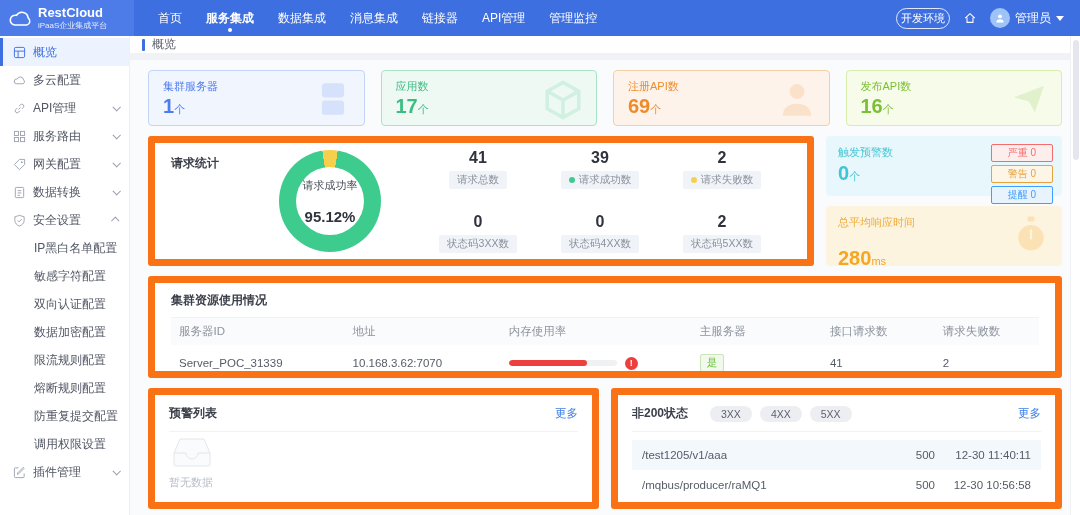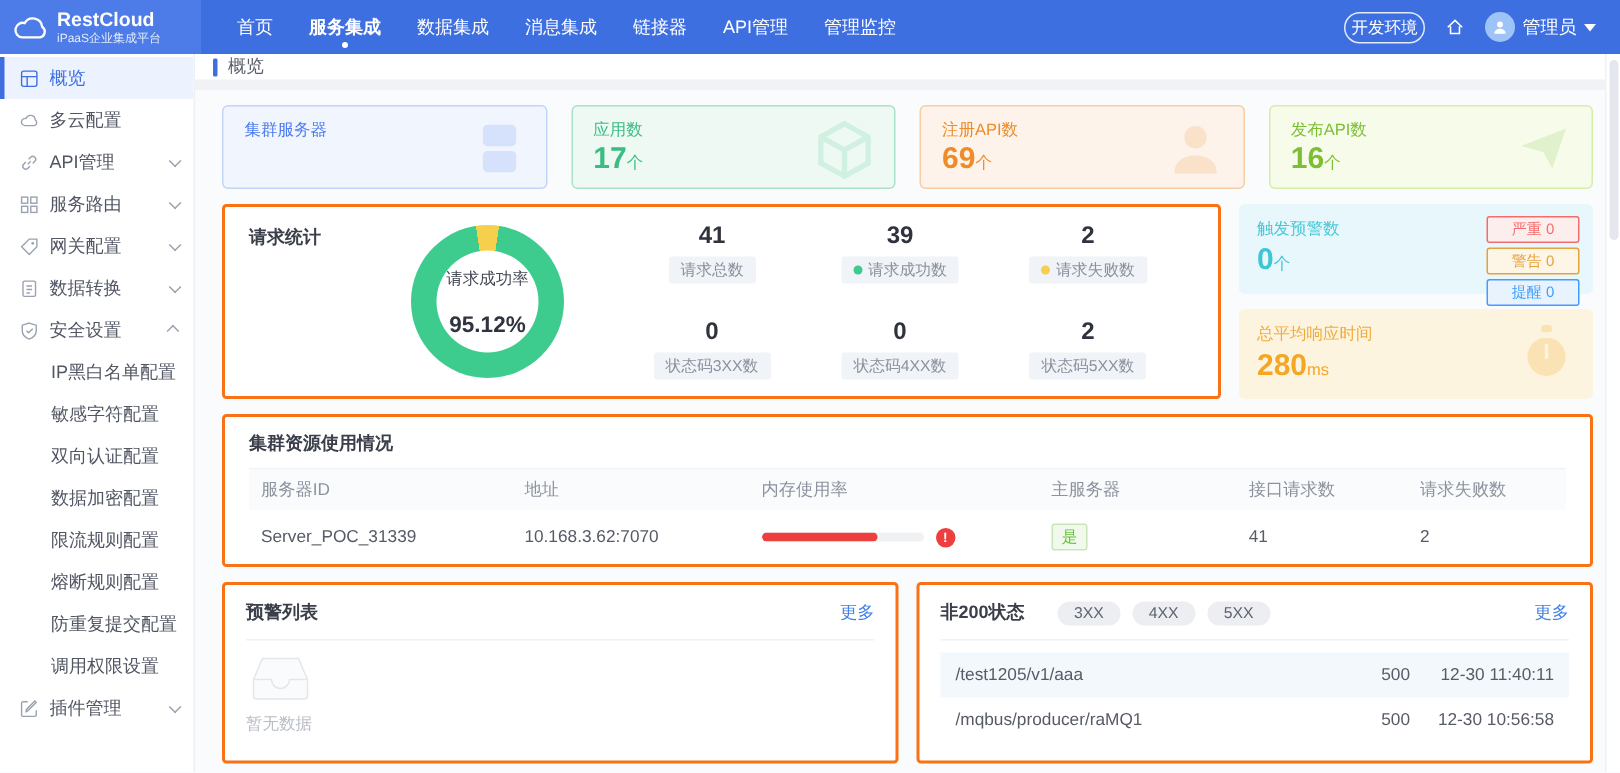--- a/index.html
+++ b/index.html
@@ -31,21 +31,21 @@
 .side-item.sub{padding-left:34px;}
 .side-item.active{background:#ecf2fe;color:#3e6fe0;border-left:3px solid #3e6fe0;padding-left:10px;}
 .side-item.active .s-icon{color:#3e6fe0;}
 .chev{margin-left:auto;width:6px;height:6px;border-right:1.3px solid #9aa1b0;border-bottom:1.3px solid #9aa1b0;transform:rotate(45deg) translateY(-1px);}
 .chev.up{transform:rotate(-135deg) translateY(-1px);}
 .main{flex:1;display:flex;flex-direction:column;min-width:0;}
 .breadcrumb-bar{height:24px;background:#fff;display:flex;align-items:center;padding-left:12px;gap:7px;border-bottom:7px solid #f0f2f5;flex-shrink:0;}
 .bc-accent{width:3px;height:12px;background:#3e6fe0;border-radius:1px;}
 .breadcrumb-text{font-size:12px;color:#5a5f6b;}
 .content{flex:1;padding:10px 18px 6px 18px;display:flex;flex-direction:column;gap:10px;overflow:hidden;background:#fafbfc;}
-.panel{background:#fff;border:2px solid #f97316;border-radius:3px;}
+.panel{background:#fff;border:7px solid #f97316;border-radius:3px;}
 
 .stat-row{display:flex;gap:16px;height:56px;flex-shrink:0;}
 .stat-card{flex:1;border-radius:4px;padding:8px 14px;position:relative;overflow:hidden;border:1px solid;cursor:default;}
 .stat-label{font-size:11px;margin-bottom:2px;}
 .stat-value{font-size:20px;font-weight:bold;line-height:1;}
 .stat-unit{font-size:11px;font-weight:normal;}
 .c-blue{background:#f1f5fe;border-color:#c2d4f8;color:#4d7cf0;}
 .c-green{background:#eef9f4;border-color:#aae2c8;color:#3bbd81;}
 .c-orange{background:#fdf3ea;border-color:#f4cfa4;color:#ef8c2a;}
 .c-lime{background:#f6fbea;border-color:#d6edab;color:#7cbf35;}
@@ -67,21 +67,21 @@
 .alert-card{flex:1;background:#e7f7fb;border-radius:4px;padding:9px 12px;position:relative;}
 .alert-title{color:#49c7d6;font-size:11px;margin-bottom:3px;}
 .alert-value{color:#3ec5d6;font-size:20px;font-weight:bold;line-height:1;}
 .alert-unit{font-size:11px;font-weight:normal;}
 .badges{position:absolute;right:9px;top:8px;display:flex;flex-direction:column;gap:3px;width:62px;}
 .badge{font-size:10px;padding:1px 0;border-radius:2px;border:1px solid;text-align:center;cursor:pointer;}
 .badge.danger{color:#f56c6c;border-color:#f56c6c;background:#fdeeee;}
 .badge.warning{color:#e6a23c;border-color:#e6a23c;background:#fdf5e6;}
 .badge.info{color:#409eff;border-color:#409eff;background:#e8f3fe;}
 .resp-card{flex:1;background:#fdf4df;border-radius:4px;padding:9px 12px;position:relative;overflow:hidden;}
-.resp-title{color:#f0ab3c;font-size:11px;margin-bottom:4px;}
+.resp-title{color:#f0ab3c;font-size:11px;margin-bottom:18px;}
 .resp-value{color:#f5a623;font-size:20px;font-weight:bold;line-height:1;}
 .resp-unit{font-size:11px;font-weight:normal;}
 .resp-icon{position:absolute;right:14px;top:10px;opacity:.22;}
 
 .cluster-panel{height:102px;padding:9px 16px 0 16px;flex-shrink:0;display:flex;flex-direction:column;overflow:hidden;}
 .cluster-title{font-weight:bold;font-size:12px;color:#3a3f4a;padding-bottom:8px;border-bottom:1px solid #f0f2f5;}
 table{width:100%;border-collapse:collapse;table-layout:fixed;}
 th{background:#fafbfc;color:#8d939e;font-weight:normal;font-size:11.5px;text-align:left;padding:6px 8px;}
 td{font-size:11.5px;color:#565b66;padding:9px 8px;}
 .col1{width:20%;}.col2{width:18%;}.col3{width:22%;}.col4{width:15%;}.col5{width:13%;}.col6{width:12%;}
@@ -289,20 +289,21 @@
       <div class="breadcrumb-bar">
         <span class="bc-accent"></span>
         <span class="breadcrumb-text">概览</span>
       </div>
 
       <div class="content">
 
         <div class="stat-row">
           <div class="stat-card c-blue">
             <div class="stat-label">集群服务器</div>
+            <div class="stat-value"><span>1</span><span class="stat-unit">个</span></div>
             <span class="stat-bg-icon">
                 <svg width="38" height="40" viewBox="0 0 24 24" fill="currentColor">
                   <rect x="5" y="2" width="14" height="9" rx="2"></rect>
                   <rect x="5" y="13" width="14" height="9" rx="2"></rect>
                 </svg>
               </span>
           </div>
           <div class="stat-card c-green">
             <div class="stat-label">应用数</div>
             <div class="stat-value"><span>17</span><span class="stat-unit">个</span></div>

